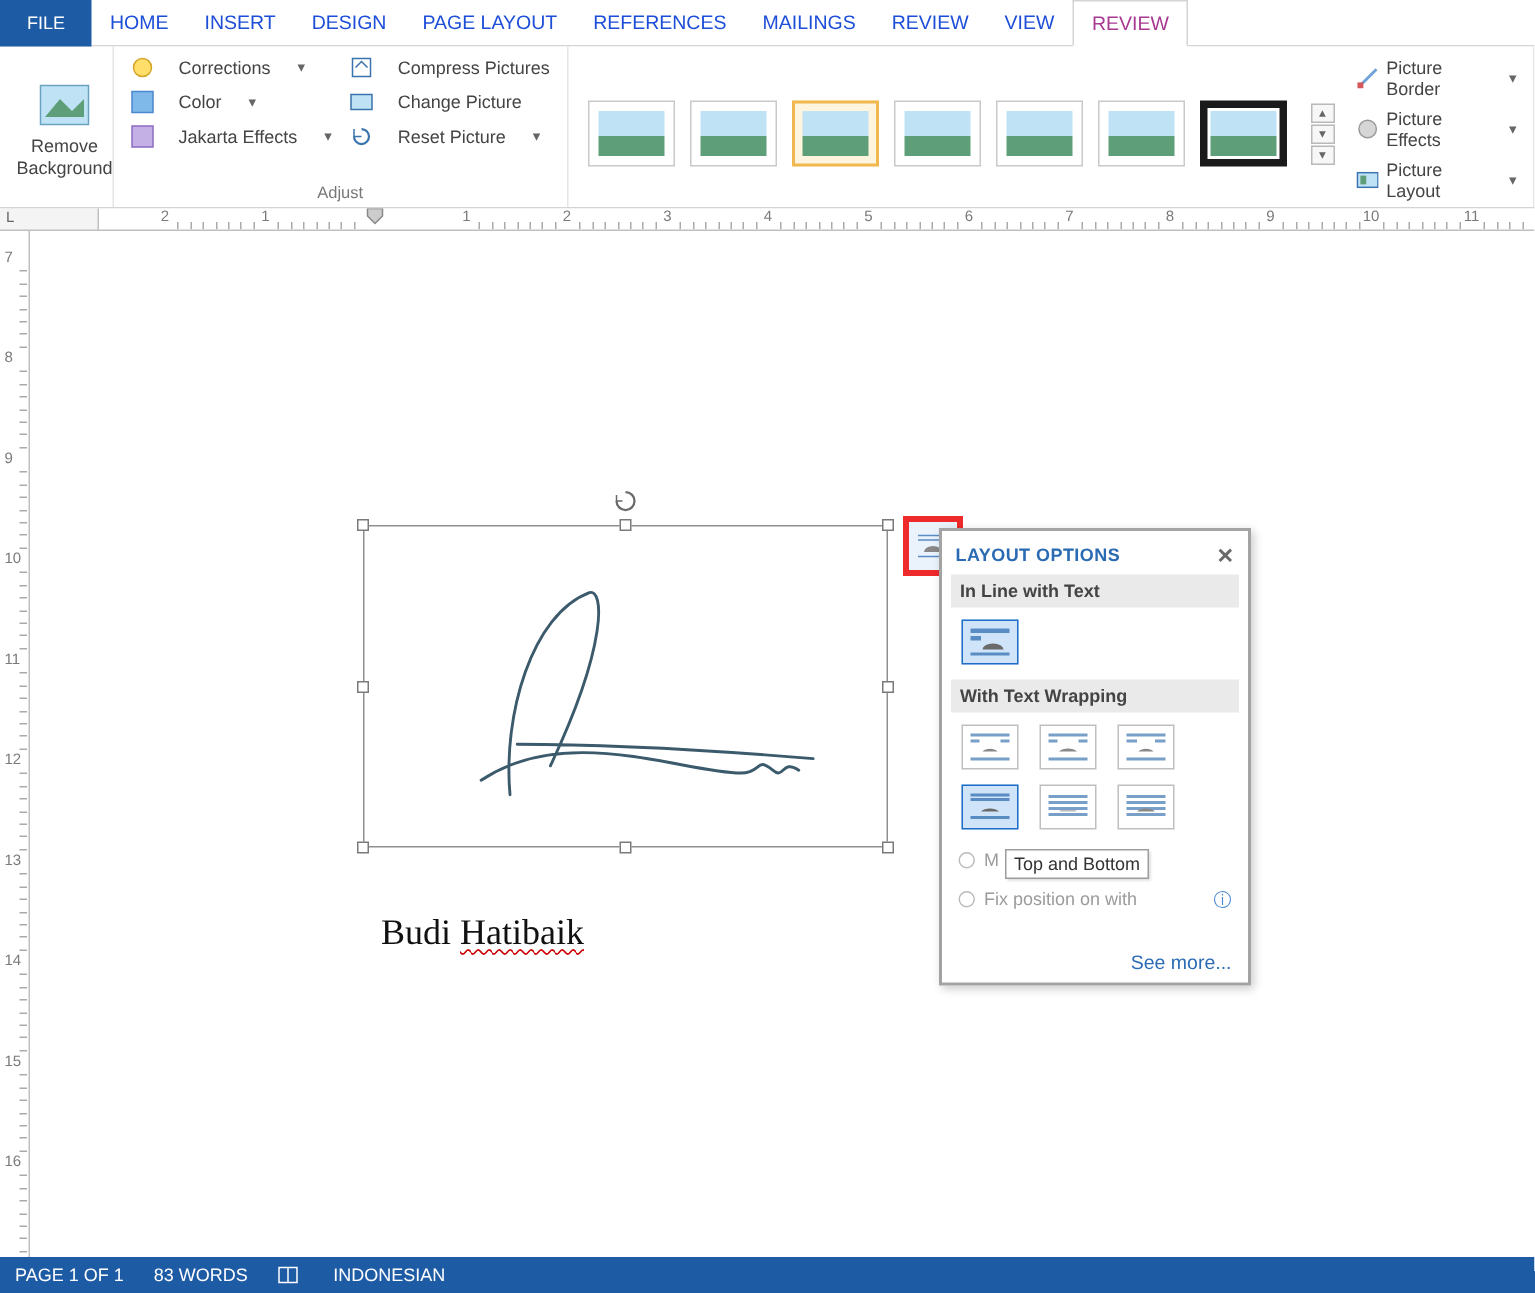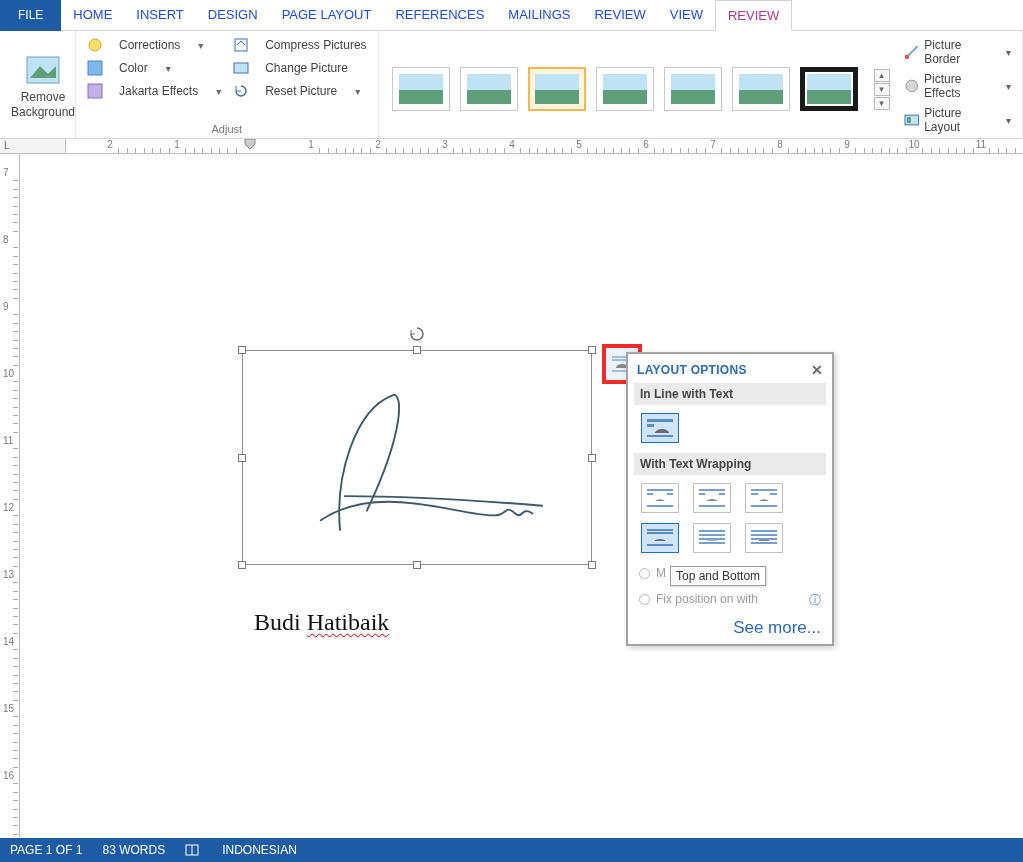--- a/index.html
+++ b/index.html
@@ -84,21 +84,21 @@
 .opt-row { display: flex; gap: 14px; padding: 2px 4px 8px; }
 .opt { width: 38px; height: 30px; border: 1px solid #bfbfbf; background: #fff; position: relative; display: flex; align-items: center; justify-content: center; }
 .opt.sel { border: 1px solid #1e6ec8; background: #cfe4f8; }
 .opt svg { width: 30px; height: 22px; }
 .radios { padding: 2px 2px 4px; font-size: 12px; color: #9b9b9b; }
 .rad { display: flex; align-items: flex-start; gap: 6px; padding: 3px 0; }
 .rad .circ { width: 11px; height: 11px; border: 1px solid #bbb; border-radius: 50%; margin-top: 2px; flex-shrink: 0; }
 .rad .txtwrap { display: flex; align-items: flex-start; gap: 4px; flex-wrap: wrap; }
 .tooltip { background: #fff; border: 1px solid #9d9d9d; padding: 2px 5px; color: #333; font-size: 12px; box-shadow: 1px 1px 2px rgba(0,0,0,.15); }
 .info-ic { color: #4a88cf; font-size: 12px; margin-left: auto; }
-.seemore { text-align: right; color: #2a6bb3; font-size: 17px; padding: 2px 2px 0 0; }
+.seemore { text-align: right; color: #2a6bb3; font-size: 13px; padding: 2px 2px 0 0; margin-top: 16px; }
 
 
 .statusbar { position: absolute; bottom: 0; left: 0; right: 0; height: 24px; background: #1e5ba5; color: #fff; display: flex; align-items: center; font-size: 12px; }
 .statusbar .cell { padding: 0 10px; }
 .statusbar .ic { width: 14px; height: 14px; fill: #fff; vertical-align: middle; margin-right: 3px; }
 </style>
 </head>
 <body>
 
 <div class="ribbon-tabs">

